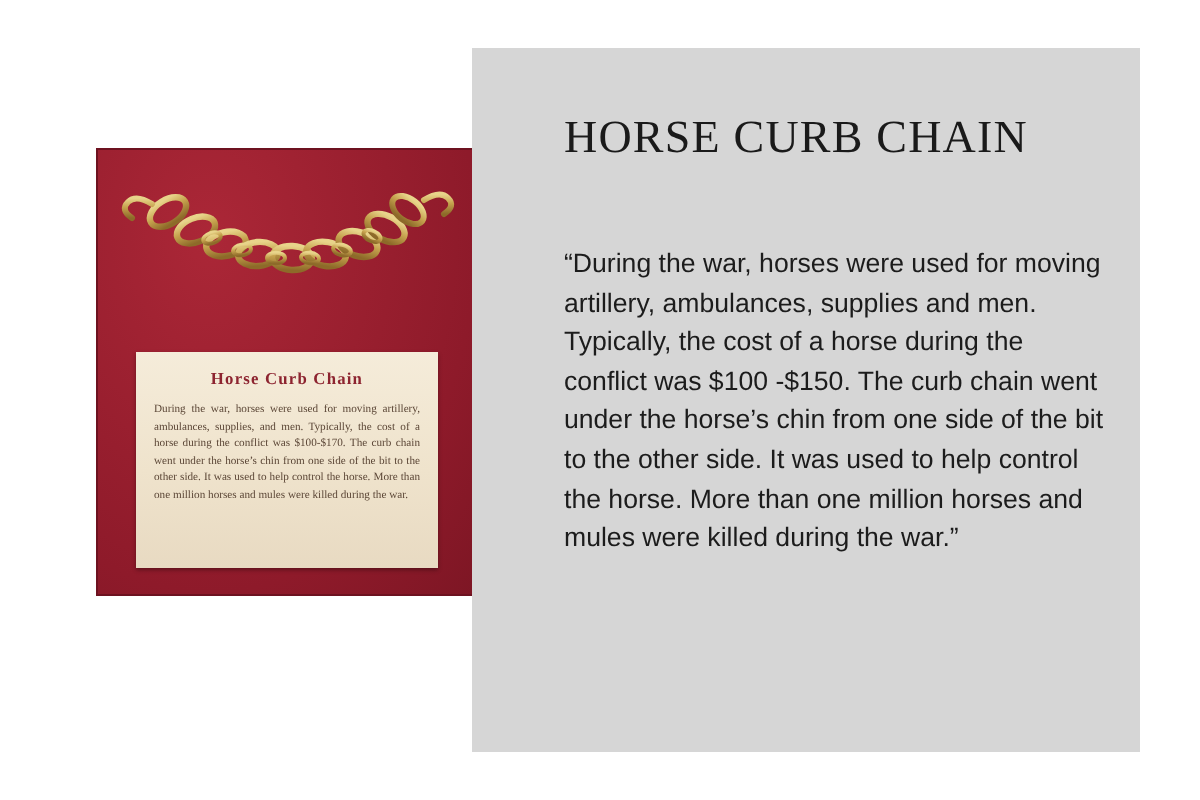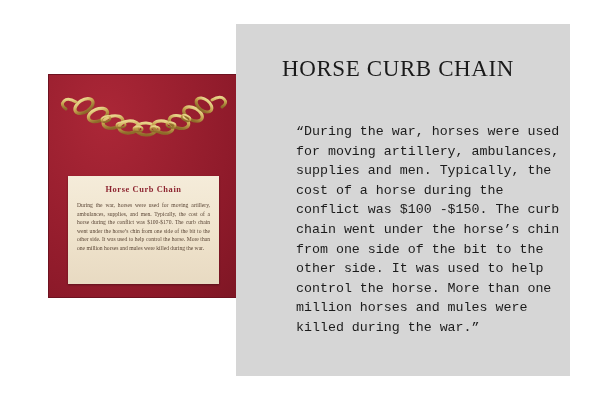--- a/index.html
+++ b/index.html
@@ -36,24 +36,24 @@
     font-family: "Liberation Serif", serif;
     font-size: 23px;
     letter-spacing: 0.6px;
     color: #1a1a1a;
     font-weight: normal;
     margin: 0;
     white-space: nowrap;
   }
   .panel-body {
     position: absolute;
-    left: 296px;
+    left: 282px;
     top: 122px;
     width: 272px;
-    font-family: Liberation Mono, monospace;
+    font-family: Liberation Sans, sans-serif;
     font-size: 13.3px;
     line-height: 19.6px;
     color: #1c1c1c;
   }
   .panel-body p {
     margin: 0;
   }
   
   .photo {
     position: absolute;

